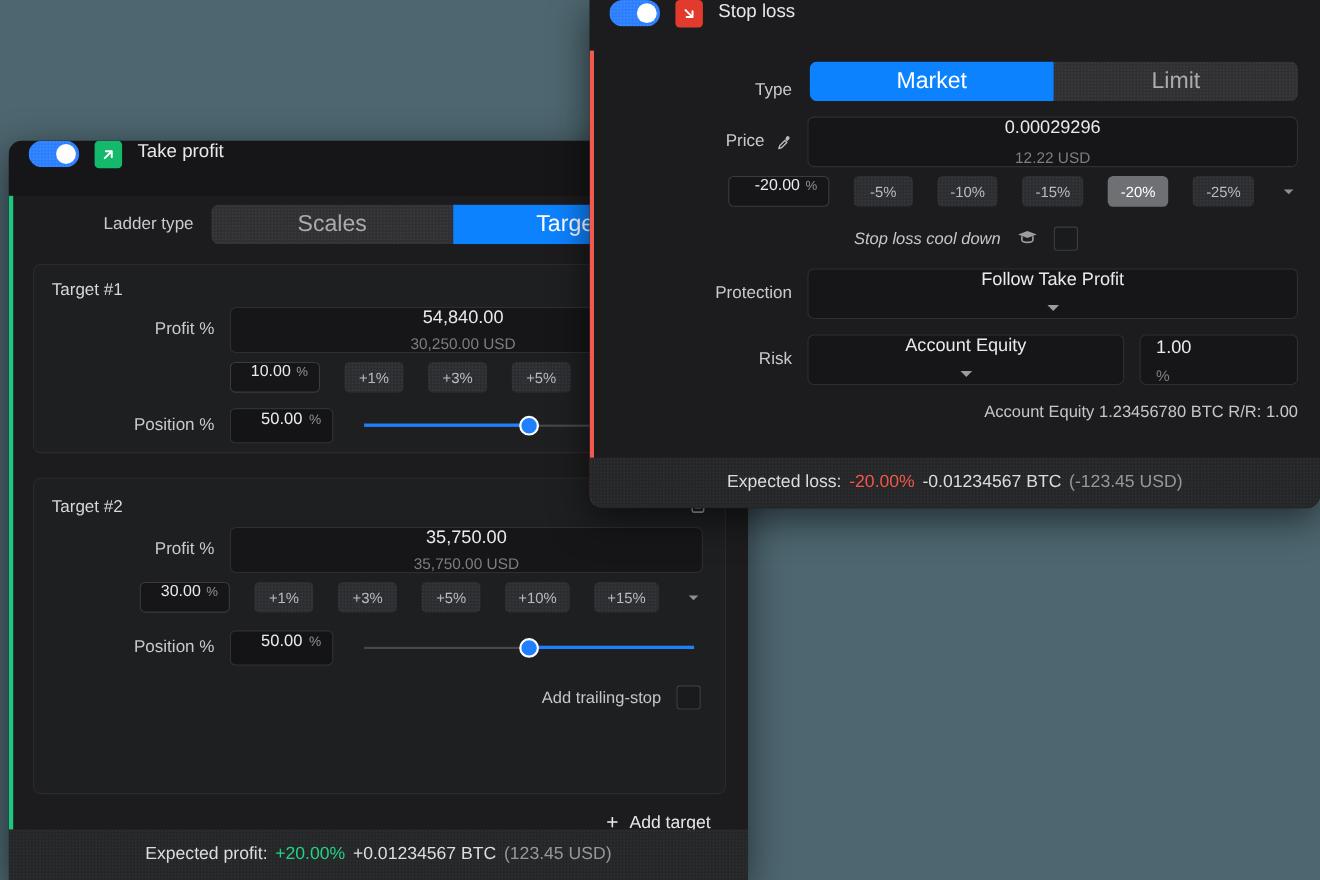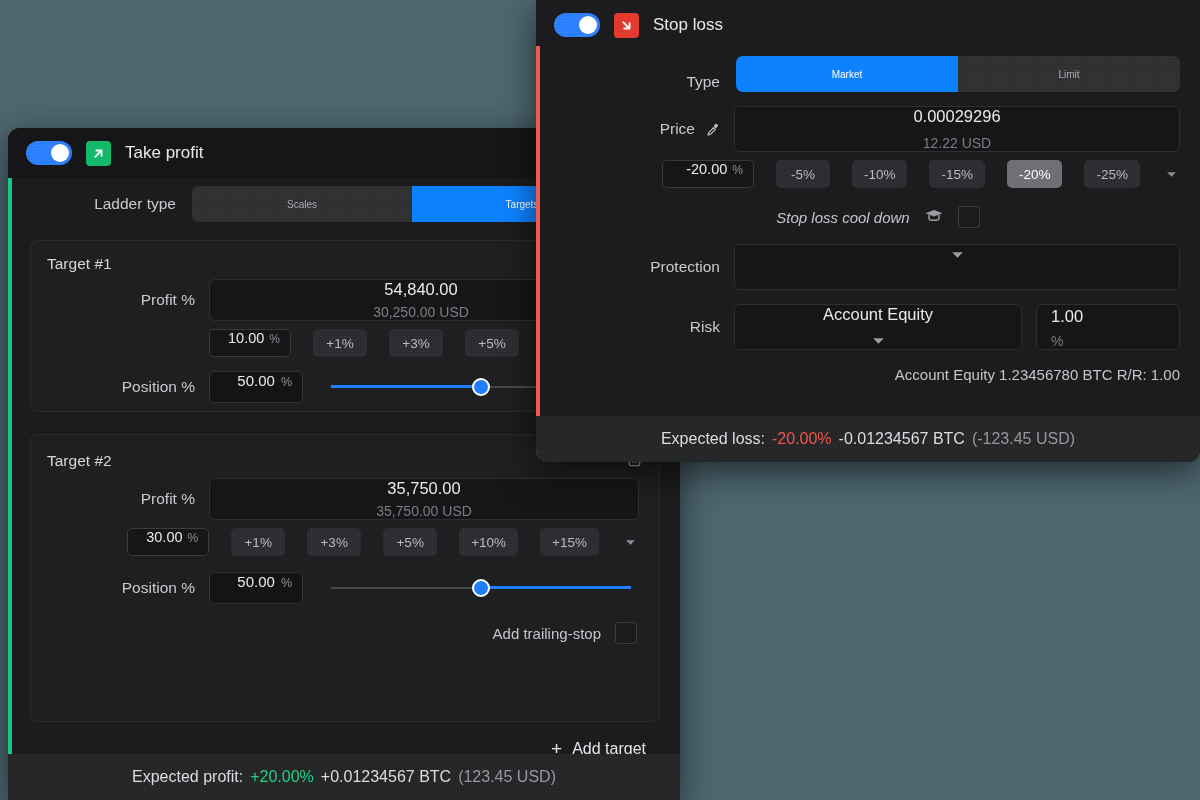--- a/index.html
+++ b/index.html
@@ -31,21 +31,21 @@
 
   
   .accent {
     position: absolute; left: 0; width: 4px;
   }
   #tp-accent { top: 50px; height: 622px; background: #19c97f; }
   #sl-accent { top: 46px; height: 416px; background: #f05a4f; }
 
   
   .panel-head {
-    display: flex; align-items: center;
+    display: flex; align-items: flex-start;
     height: 50px; padding-left: 18px; gap: 14px;
     background: #161618;
   }
   #stop-loss-panel .panel-head { background: #1c1c1e; }
 
   .toggle {
     width: 46px; height: 24px; border-radius: 12px;
     background: #2b7fff; position: relative; flex: 0 0 auto;
     background-image: radial-gradient(rgba(255,255,255,.10) 1px, transparent 1px);
     background-size: 3px 3px;
@@ -76,21 +76,21 @@
     text-align: right; flex: 0 0 auto;
   }
 
   
   .seg {
     display: flex; flex: 1 1 auto; height: 36px;
     border-radius: 7px; overflow: hidden;
   }
   .seg-item {
     flex: 1 1 0; display: flex; align-items: center; justify-content: center;
-    font-size: 10px; color: #a9abaf;
+    font-size: 21px; color: #a9abaf;
     background: #303033;
     background-image: radial-gradient(rgba(255,255,255,.05) 1px, transparent 1px);
     background-size: 3px 3px;
   }
   .seg-item.active { background: #0d82ff; color: #fff; background-image: none; }
 
   
   .field {
     display: flex; align-items: center;
     height: 42px; border-radius: 6px;
@@ -394,20 +394,21 @@
           <path d="M10 3 L18.5 6.2 L10 9.4 L1.5 6.2 Z" fill="#9a9ca0"></path>
           <path d="M5 7.8 V11.2 c0 1.3 2.3 2.1 5 2.1 s5-.8 5-2.1 V7.8" fill="none" stroke="#9a9ca0" stroke-width="1.5"></path>
         </svg>
       </span>
       <span class="cbox"></span>
     </div>
 
     <div class="row" style="margin-top:16px; gap:14px; padding-left:24px; padding-right:20px;">
       <div class="row-label" style="width:160px;">Protection</div>
       <div class="field" style="flex:1 1 auto; height:46px;">
+        <span class="val">Follow Take Profit</span>
         <span>
           <svg width="13" height="8" viewBox="0 0 14 9">
               <path d="M1 1.5 L7 7.5 L13 1.5" fill="#9a9ca0"></path>
             </svg>
         </span>
       </div>
     </div>
 
     <div class="row" style="margin-top:14px; gap:14px; padding-left:24px; padding-right:20px;">
       <div class="row-label" style="width:160px;">Risk</div>

